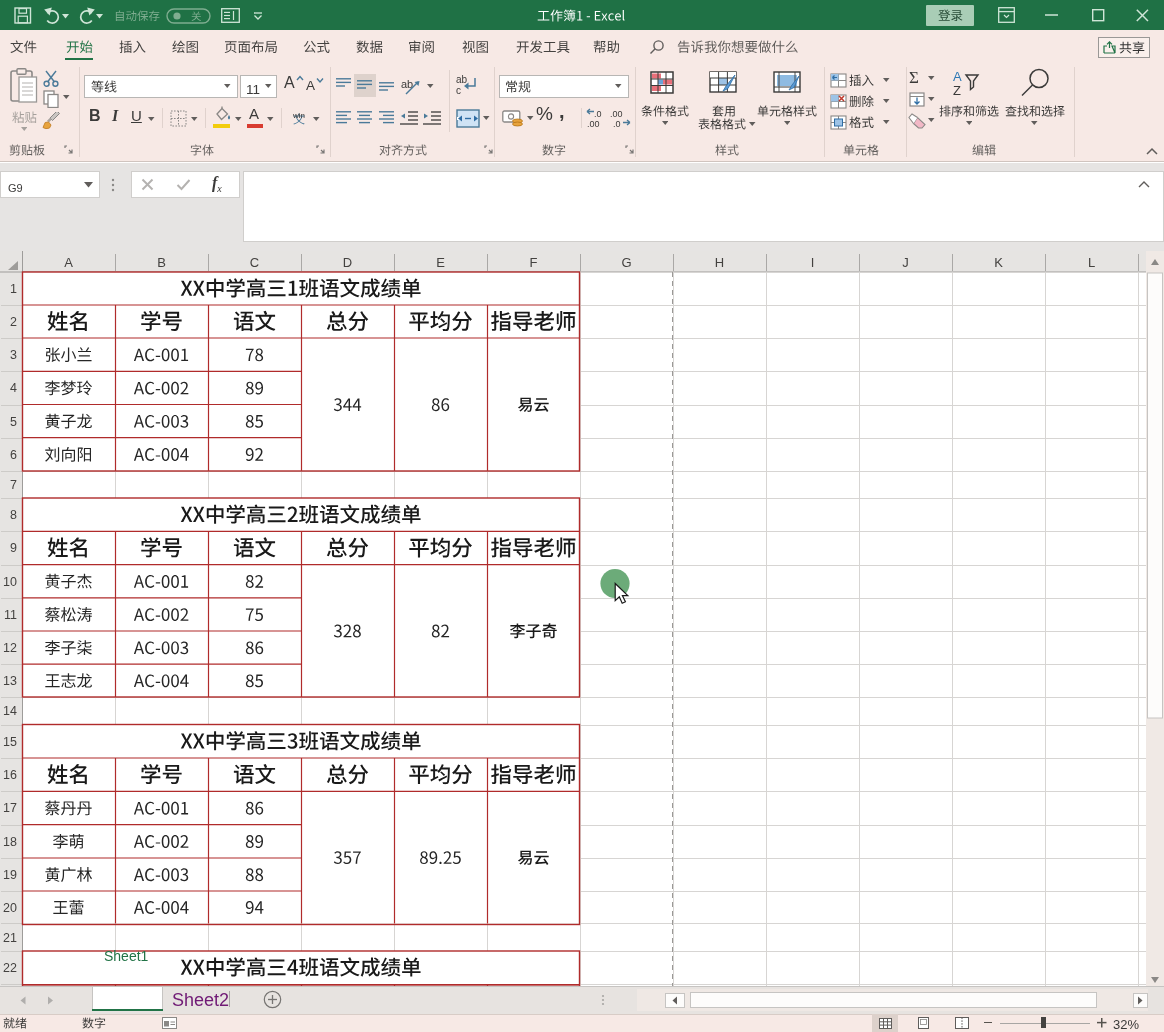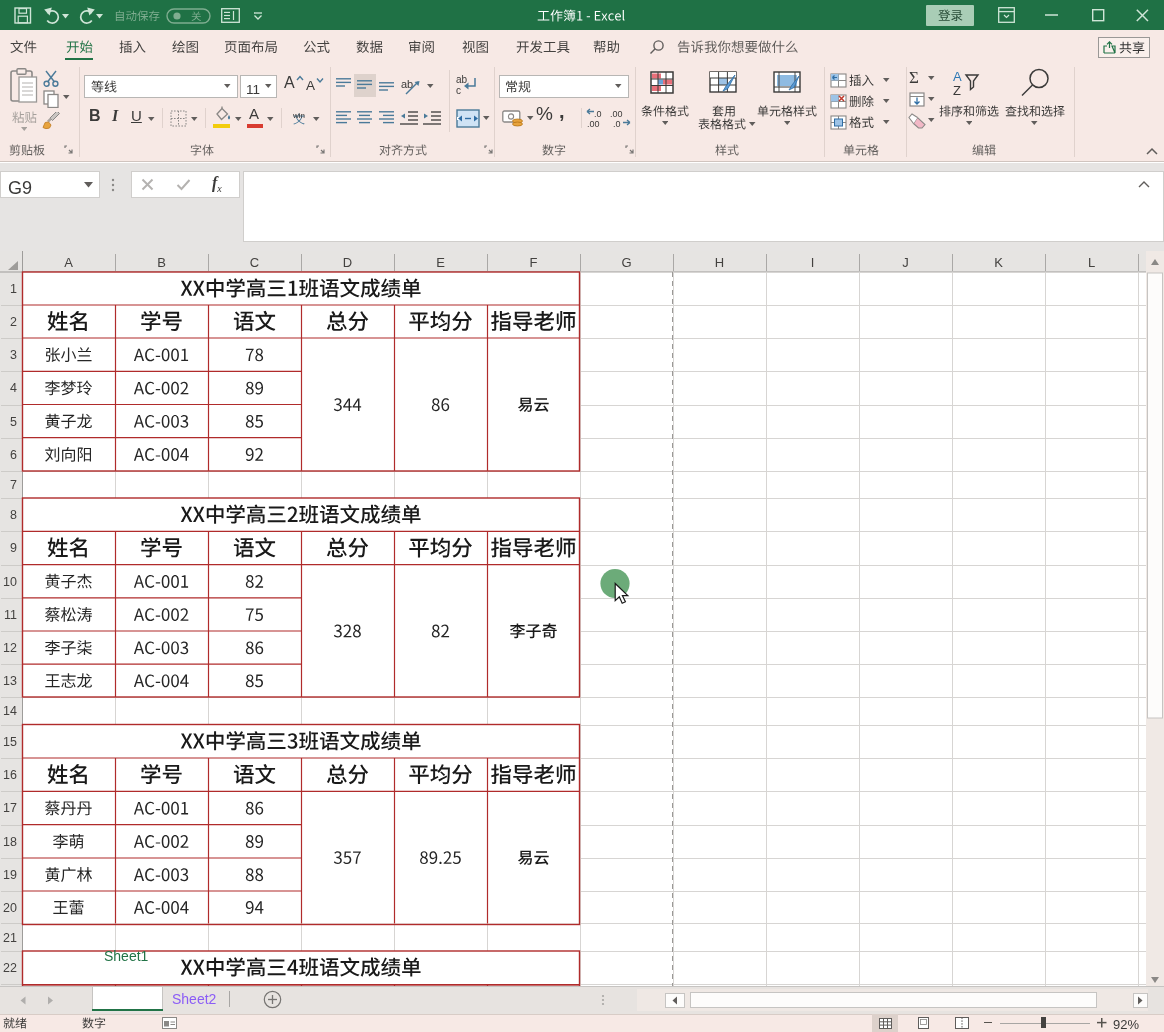--- a/index.html
+++ b/index.html
@@ -631,21 +631,21 @@
       <g transform="translate(0,10.56) scale(0.012000,-0.012000)">
         <path d="M40 54 58 -15C140 18 245 61 346 103L332 163C223 121 114 79 40 54ZM61 423C75 430 98 435 205 450C167 386 132 335 116 316C87 278 66 252 45 248C53 230 64 196 68 182C87 194 118 204 339 255C336 271 333 298 334 317L167 282C238 374 307 486 364 597L303 632C286 593 265 554 245 517L133 505C190 593 246 706 287 815L215 840C179 719 112 587 91 554C71 520 55 496 38 491C46 473 57 438 61 423ZM624 350V202H541V350ZM675 350H746V202H675ZM481 412V-72H541V143H624V-47H675V143H746V-46H797V143H871V-7C871 -14 868 -16 861 -17C854 -17 836 -17 814 -16C822 -32 829 -56 831 -73C867 -73 890 -71 908 -62C926 -52 930 -35 930 -8V413L871 412ZM797 350H871V202H797ZM605 826C621 798 637 762 648 732H414V515C414 361 405 139 314 -21C329 -28 360 -50 372 -63C465 99 482 335 483 498H920V732H729C717 765 697 811 675 846ZM483 668H850V561H483ZM1551 751H1819V650H1551ZM1482 808V594H1892V808ZM1081 332C1089 340 1119 346 1153 346H1244V202L1040 167L1056 94L1244 132V-76H1313V146L1427 169L1423 234L1313 214V346H1405V414H1313V568H1244V414H1148C1176 483 1204 565 1228 650H1412V722H1247C1255 756 1263 791 1269 825L1196 840C1191 801 1183 761 1174 722H1047V650H1157C1136 570 1115 504 1105 479C1088 435 1075 403 1058 398C1066 380 1077 346 1081 332ZM1815 472V386H1560V472ZM1400 76 1412 8 1815 40V-80H1885V46L1959 52L1960 115L1885 110V472H1953V535H1423V472H1491V82ZM1815 329V242H1560V329ZM1815 185V105L1560 86V185Z" fill="#605d5b"></path>
       </g>
     </svg>
   </div>
 <svg class="ab" style="left:1146px;top:147px" width="12" height="8">
     <path d="M1 7 L6 2 L11 7" fill="none" stroke="#605d5b" stroke-width="1.5"></path>
   </svg>
 <div class="ab" style="left:0;top:163px;width:1164px;height:88px;background:#e6e4e3"></div>
 <div class="ab" style="left:0px;top:171px;width:100px;height:27px;background:#fff;border:1px solid #d0cecc"></div>
-<div style="position:absolute;left:8px;top:178px;"><span style="font-size:18px;color:#3b3a39">G9</span></div>
+<div style="position:absolute;left:8px;top:178px;"><span style="font-size:11px;color:#3b3a39">G9</span></div>
 <svg class="ab" style="left:84px;top:182px" width="9" height="6">
     <path d="M0 0 L9 0 L4.5 5.6 Z" fill="#605d5b"></path>
   </svg>
 <svg class="ab" style="left:111px;top:178px" width="4" height="14">
 <circle cx="2" cy="2" r="1.2" fill="#8a8886"></circle>
     <circle cx="2" cy="7" r="1.2" fill="#8a8886"></circle>
 <circle cx="2" cy="12" r="1.2" fill="#8a8886"></circle>
   </svg>
 <div class="ab" style="left:131px;top:171px;width:109px;height:27px;background:#fff;border:1px solid #d0cecc"></div>
 <svg class="ab" style="left:141px;top:178px" width="13" height="13">
@@ -1029,21 +1029,21 @@
 <div class="ab" style="left:0;top:986px;width:1164px;height:28px;background:#e7e3e0;border-top:1px solid #c6c4c2"></div>
 <svg class="ab" style="left:19px;top:996px" width="8" height="9">
     <path d="M6.5 0.5 L1.5 4.5 L6.5 8.5 Z" fill="#b0aeac"></path>
   </svg>
 <svg class="ab" style="left:47px;top:996px" width="8" height="9">
     <path d="M1 0.5 L6 4.5 L1 8.5 Z" fill="#b0aeac"></path>
   </svg>
 <div class="ab" style="left:92px;top:987px;width:71px;height:24px;background:#fff;border-left:1px solid #c6c4c2;border-right:1px solid #c6c4c2"></div>
 <div class="ab" style="left:92px;top:1008.5px;width:71px;height:2.5px;background:#217346"></div>
 <div style="position:absolute;left:104px;top:947px;"><span style="font-size:14px;color:#217346">Sheet1</span></div>
-<div style="position:absolute;left:172px;top:990px;"><span style="font-size:14px;color:#8b5cf6">Sheet2</span></div>
+<div style="position:absolute;left:172px;top:990px;"><span style="font-size:18px;color:#701a75">Sheet2</span></div>
 <div class="ab" style="left:229px;top:991px;width:1px;height:16px;background:#a8a6a4"></div>
 <svg class="ab" style="left:263px;top:990px" width="19" height="19" viewBox="0 0 19 19">
 <circle cx="9.5" cy="9.5" r="8.2" fill="none" stroke="#767472" stroke-width="1.2"></circle>
 <line x1="5" y1="9.5" x2="14" y2="9.5" stroke="#767472" stroke-width="1.3"></line>
 <line x1="9.5" y1="5" x2="9.5" y2="14" stroke="#767472" stroke-width="1.3"></line>
   </svg>
 <svg class="ab" style="left:601px;top:994px" width="5" height="12">
 <circle cx="2" cy="2" r="1.1" fill="#a8a6a4"></circle>
     <circle cx="2" cy="6" r="1.1" fill="#a8a6a4"></circle>
 <circle cx="2" cy="10" r="1.1" fill="#a8a6a4"></circle>
@@ -1095,12 +1095,12 @@
 <rect x="0.5" y="0.5" width="13" height="11" fill="#fff" stroke="#605d5b" stroke-width="1"></rect>
 <line x1="7" y1="0.5" x2="7" y2="11.5" stroke="#605d5b" stroke-width="1" stroke-dasharray="1.6,1.2"></line>
   </svg>
 <div class="ab" style="left:984px;top:1022px;width:8px;height:1.4px;background:#57544f"></div>
 <div class="ab" style="left:1000px;top:1022.5px;width:90px;height:1px;background:#a8a6a4"></div>
 <div class="ab" style="left:1041px;top:1017px;width:5px;height:11px;background:#444240"></div>
 <svg class="ab" style="left:1097px;top:1018px" width="10" height="10">
 <line x1="0" y1="4.6" x2="9.5" y2="4.6" stroke="#57544f" stroke-width="1.5"></line>
 <line x1="4.75" y1="0" x2="4.75" y2="9.5" stroke="#57544f" stroke-width="1.5"></line>
   </svg>
-<div style="position:absolute;left:1113px;top:1015px;"><span style="font-size:13px;color:#3b3a39">92%</span></div>
+<div style="position:absolute;left:1113px;top:1015px;"><span style="font-size:13px;color:#3b3a39">32%</span></div>
 </body></html>

